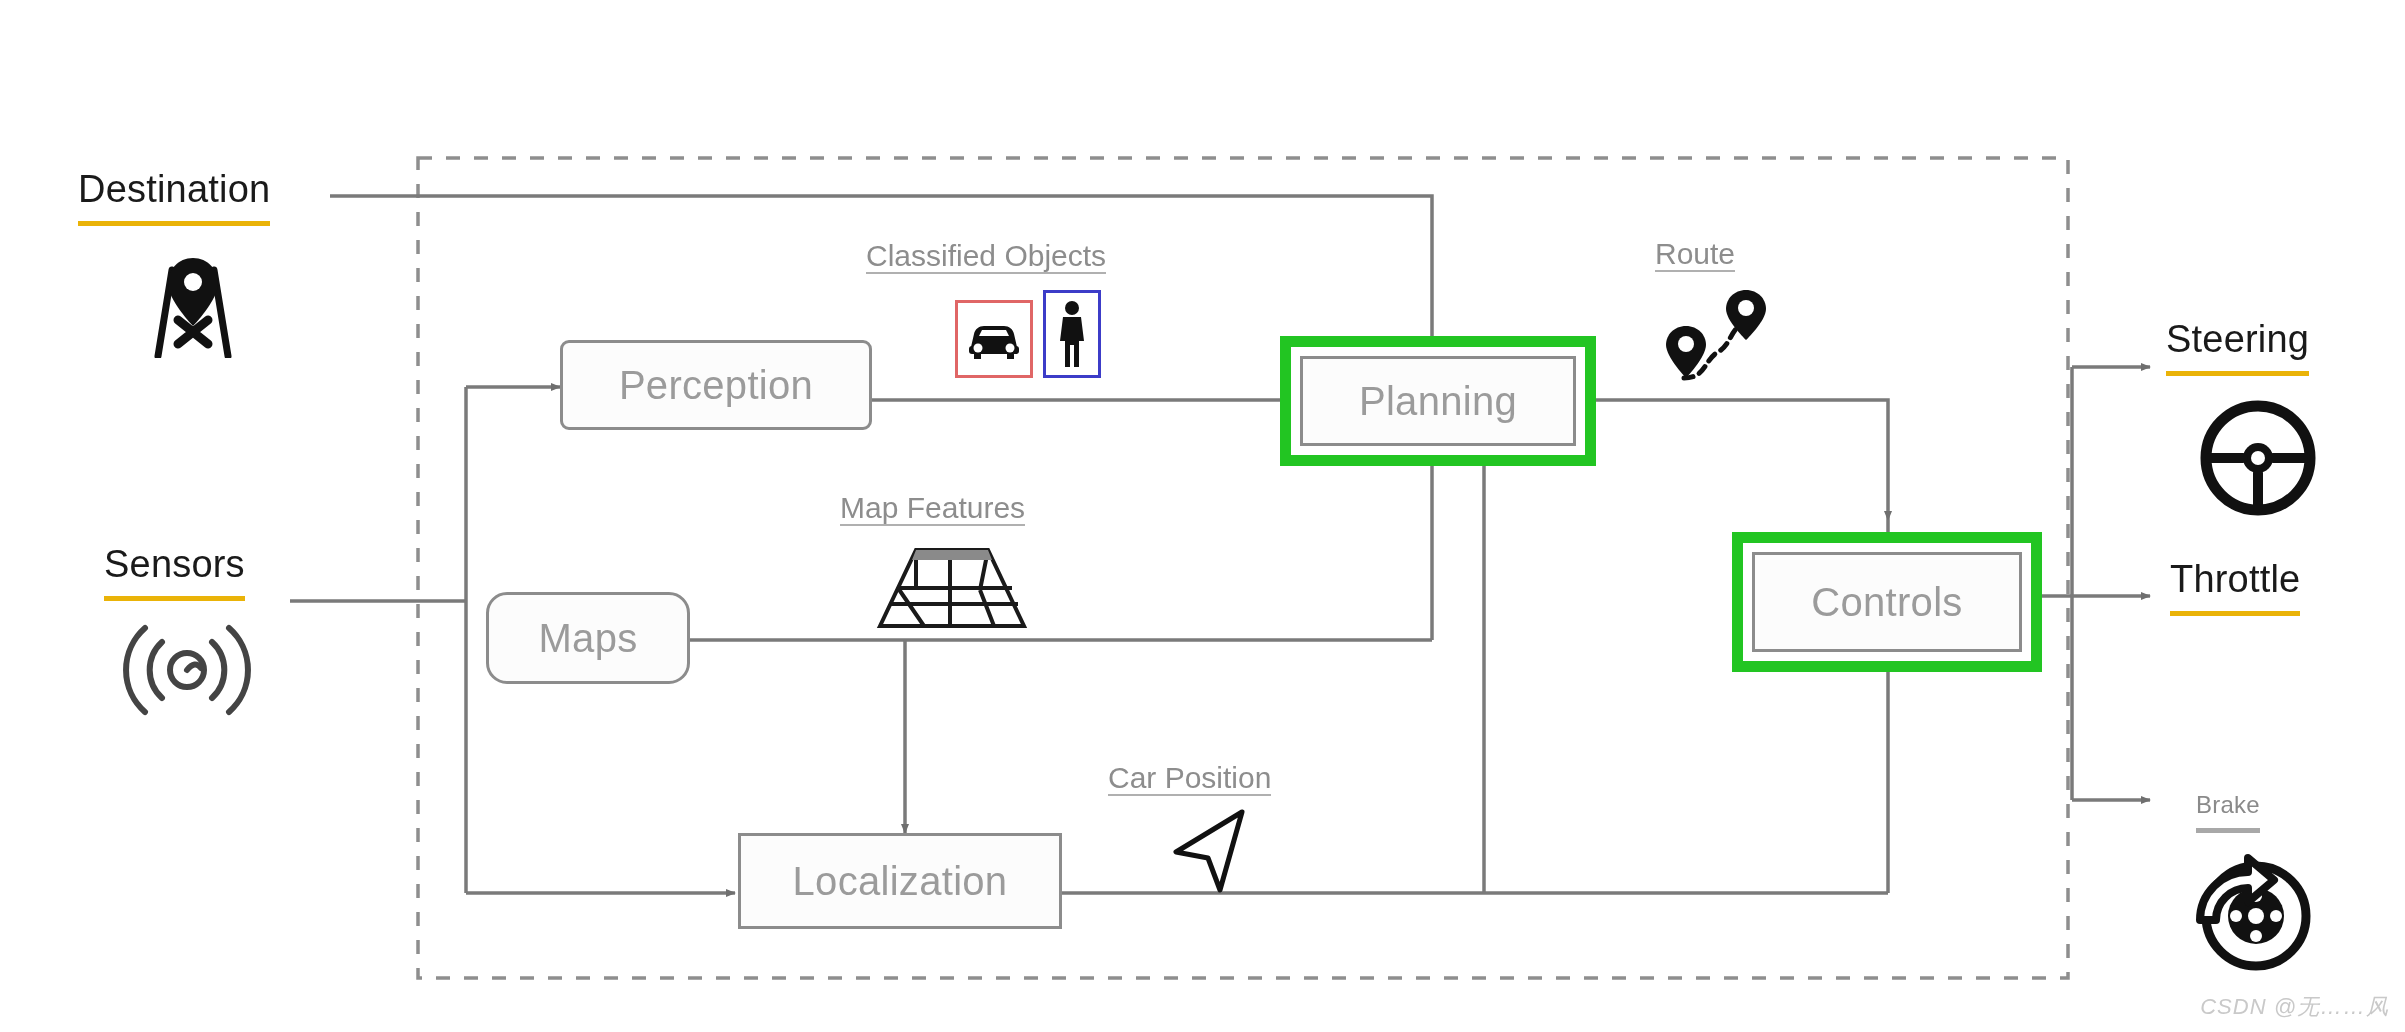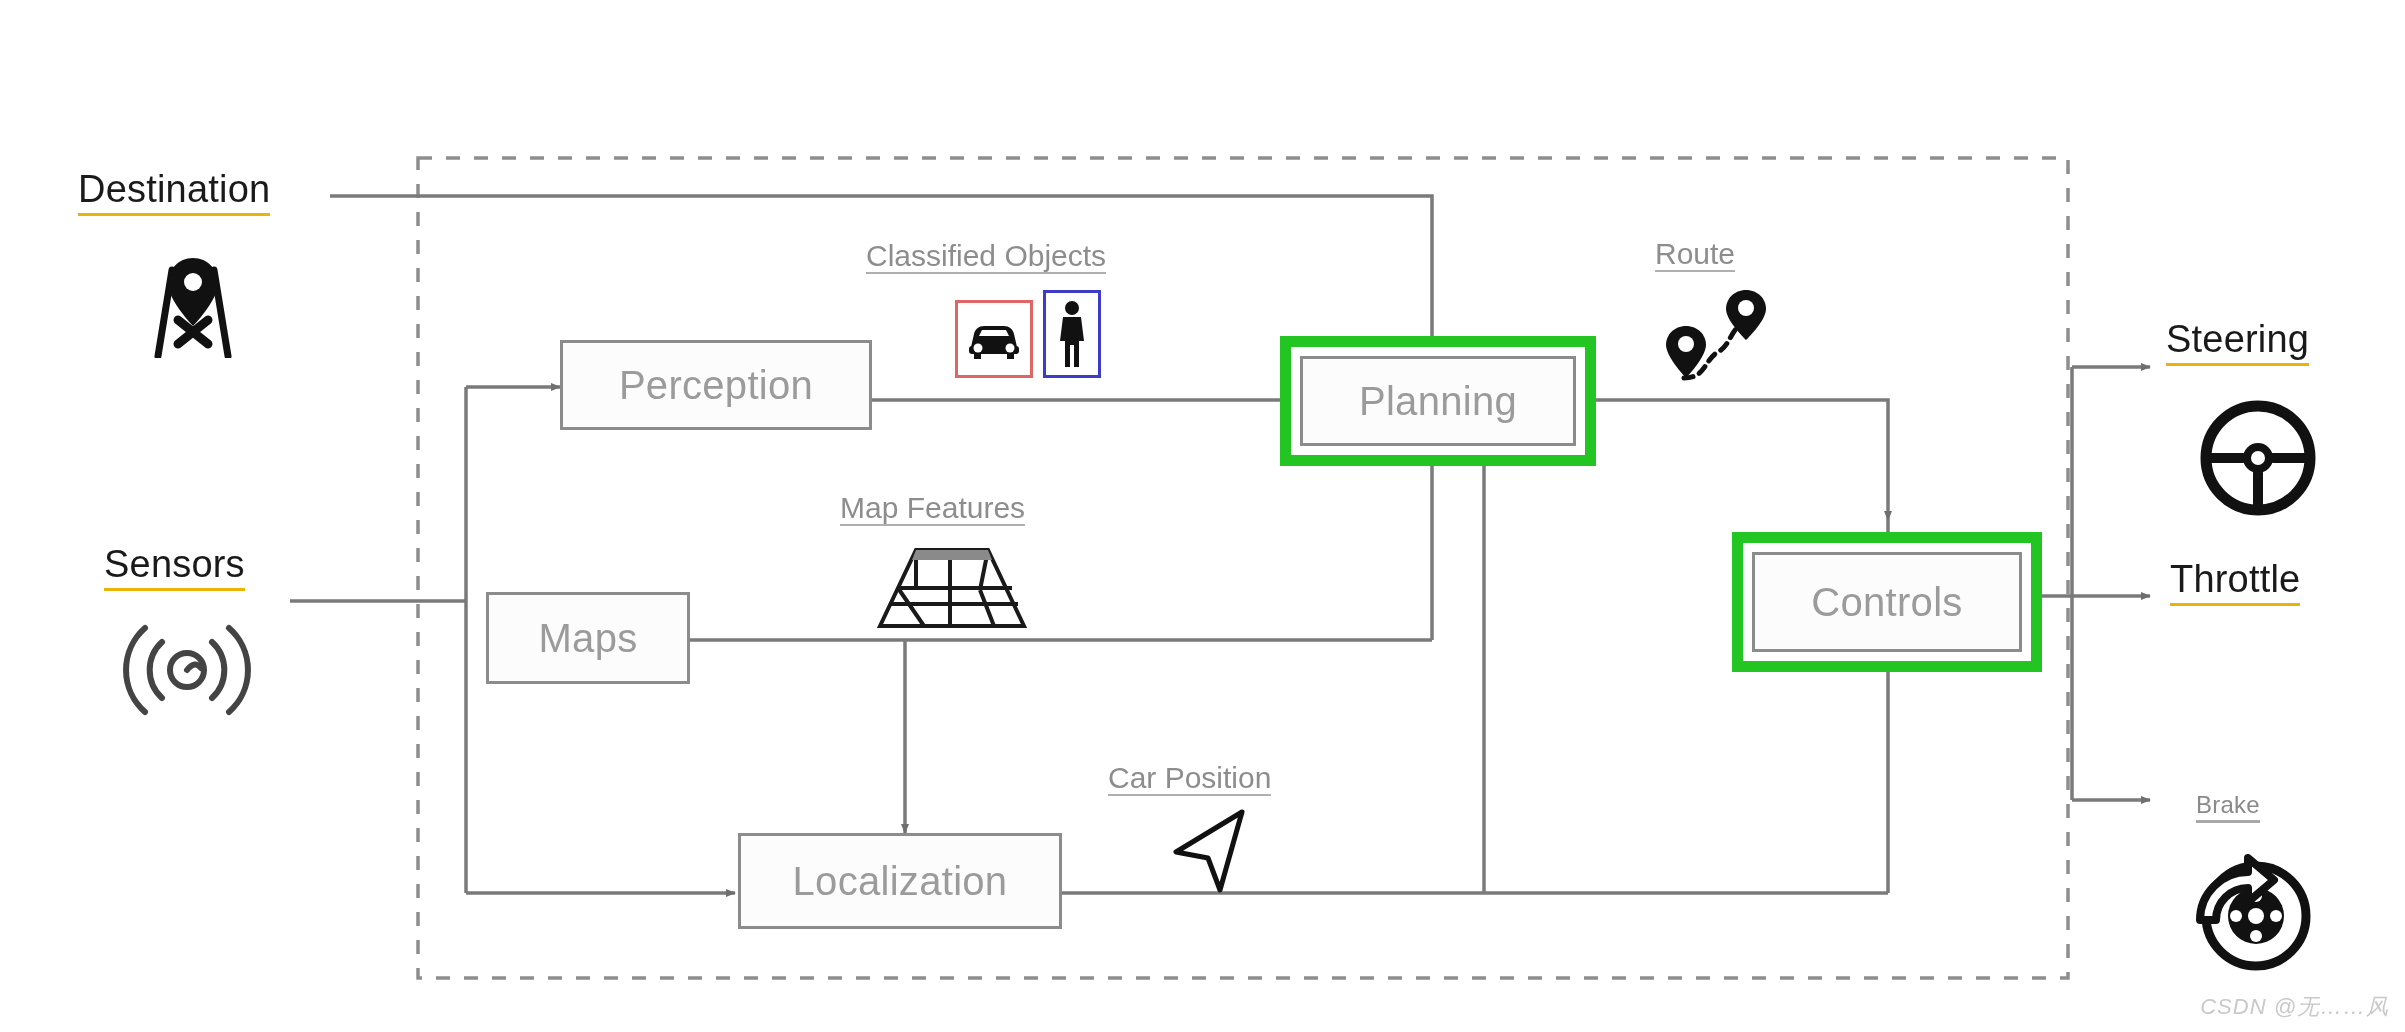--- a/index.html
+++ b/index.html
@@ -11,22 +11,22 @@
 
   svg#wires{position:absolute;left:0;top:0;width:2405px;height:1032px;}
 
   
   .io-label{
     position:absolute;
     font-size:38px;
     color:#1a1a1a;
     letter-spacing:.2px;
     white-space:nowrap;
-    border-bottom:3px solid #eab308;
-    padding-bottom:3px;
+    border-bottom:5px solid #eab308;
+    padding-bottom:11px;
     line-height:1.05;
   }
   .io-label.muted{color:#8a8a8a;border-bottom-color:#a8a8a8;}
 
   
   .ann-label{
     position:absolute;
     font-size:30px;
     color:#8d8d8d;
     white-space:nowrap;
@@ -134,25 +134,25 @@
     <svg viewBox="0 0 150 110" width="150" height="110">
       <circle cx="75" cy="58" r="17" stroke="#444" stroke-width="6" fill="none"></circle>
       <path d="M75 58 q8 -10 14 -2" stroke="#444" stroke-width="6" fill="none" stroke-linecap="round"></path>
       <path d="M50 30 a38 38 0 0 0 0 56" stroke="#444" stroke-width="6" fill="none" stroke-linecap="round"></path>
       <path d="M100 30 a38 38 0 0 1 0 56" stroke="#444" stroke-width="6" fill="none" stroke-linecap="round"></path>
       <path d="M33 16 a56 56 0 0 0 0 84" stroke="#444" stroke-width="6" fill="none" stroke-linecap="round"></path>
       <path d="M117 16 a56 56 0 0 1 0 84" stroke="#444" stroke-width="6" fill="none" stroke-linecap="round"></path>
     </svg>
   </span>
 
-  <div class="node" style="left:560px;top:340px;width:312px;height:90px;">
+  <div class="node" style="left:560px;top:340px;width:312px;height:90px;border-radius:9px;">
     <span>Perception</span>
   </div>
 
-  <div class="node" style="left:486px;top:592px;width:204px;height:92px;">
+  <div class="node" style="left:486px;top:592px;width:204px;height:92px;border-radius:21px;">
     <span>Maps</span>
   </div>
 
   <div class="node" style="left:738px;top:833px;width:324px;height:96px;">
     <span>Localization</span>
   </div>
 
   <div class="node hl" style="left:1300px;top:356px;width:276px;height:90px;">
     <span>Planning</span>
   </div>

